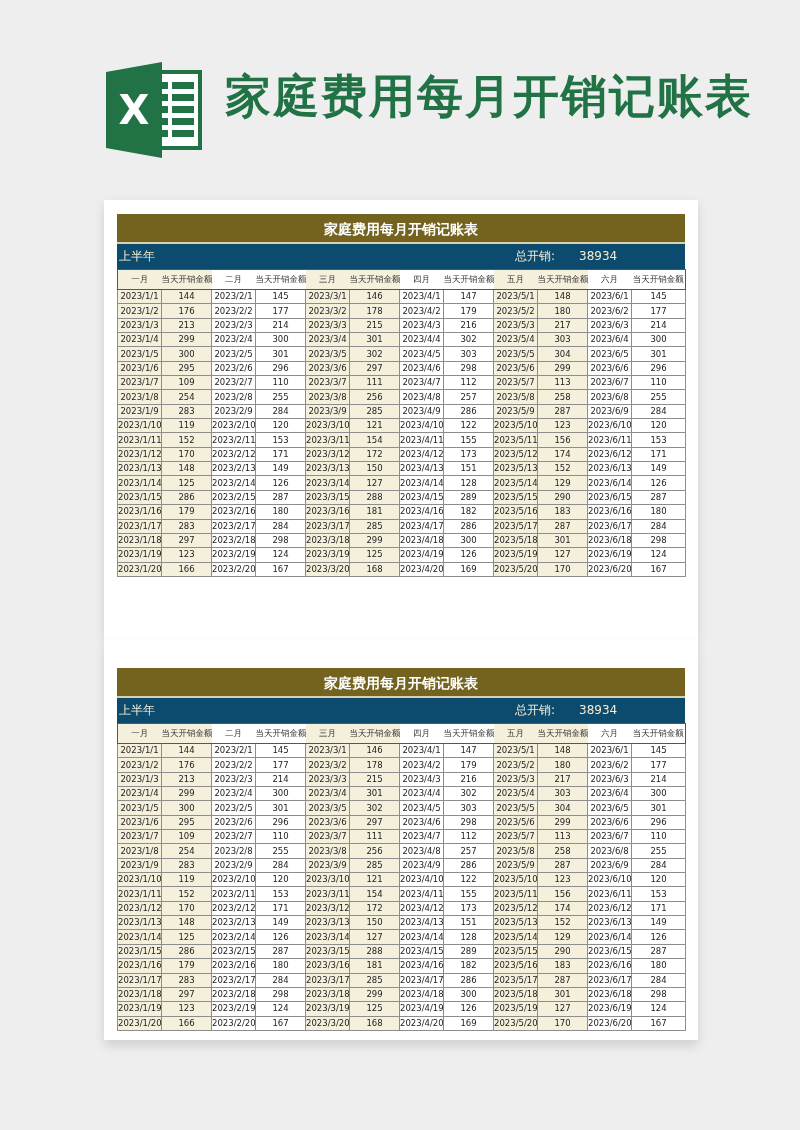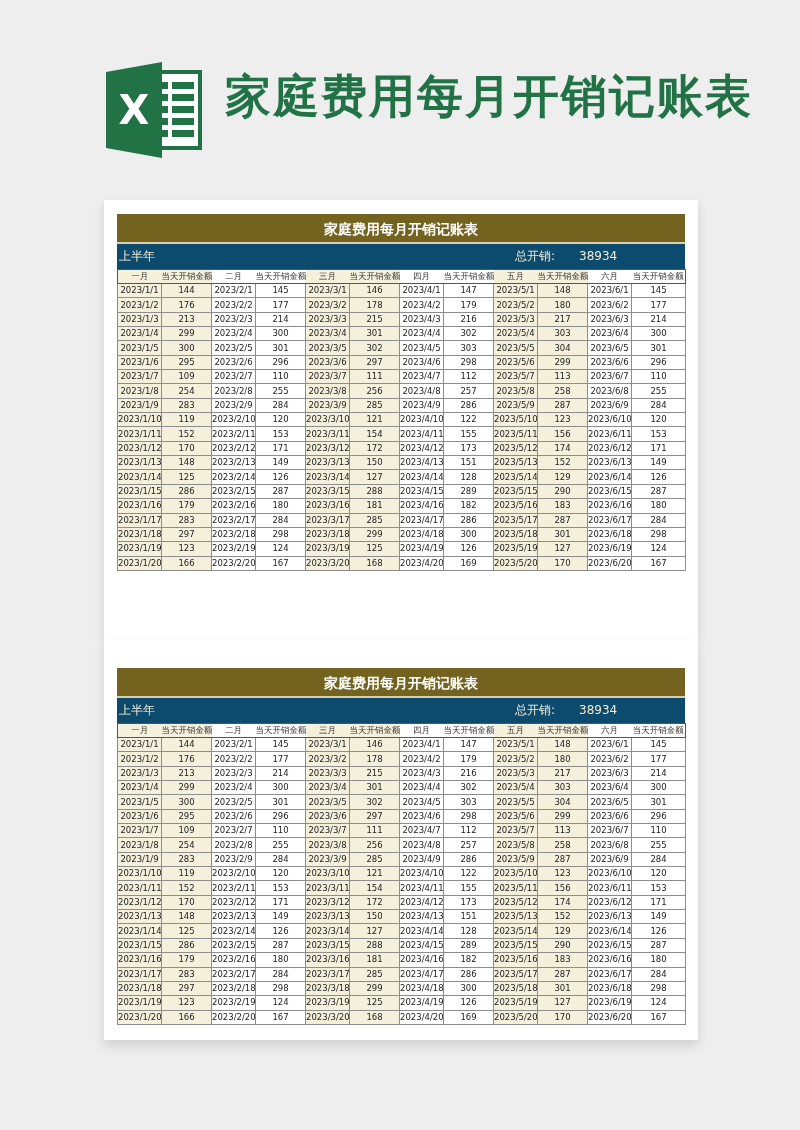--- a/index.html
+++ b/index.html
@@ -44,21 +44,21 @@
   }
   .sub-band .half { position: absolute; left: 2px; }
   .sub-band .total-label { position: absolute; left: 398px; }
   .sub-band .total-value { position: absolute; left: 462px; }
 
   table { border-collapse: collapse; width: 568px; table-layout: fixed; }
   th, td {
     font-size: 8.5px; color: #222222; text-align: center; white-space: nowrap;
     overflow: hidden; font-weight: normal;
   }
-  th { height: 14px; color: #333333; border-bottom: 1.5px solid #555555; }
+  th { height: 20px; color: #333333; border-bottom: 1.5px solid #555555; }
   td { height: 14.35px; border: 1px solid #8d8d8d; line-height: 13px; }
   .shade { background: #f4f0dc; }
   .plain { background: #ffffff; }
   table { border: 1px solid #555555; }
 </style>
 </head>
 <body>
 
 <div class="banner">
   <svg class="excel-logo" viewBox="0 0 100 100">

